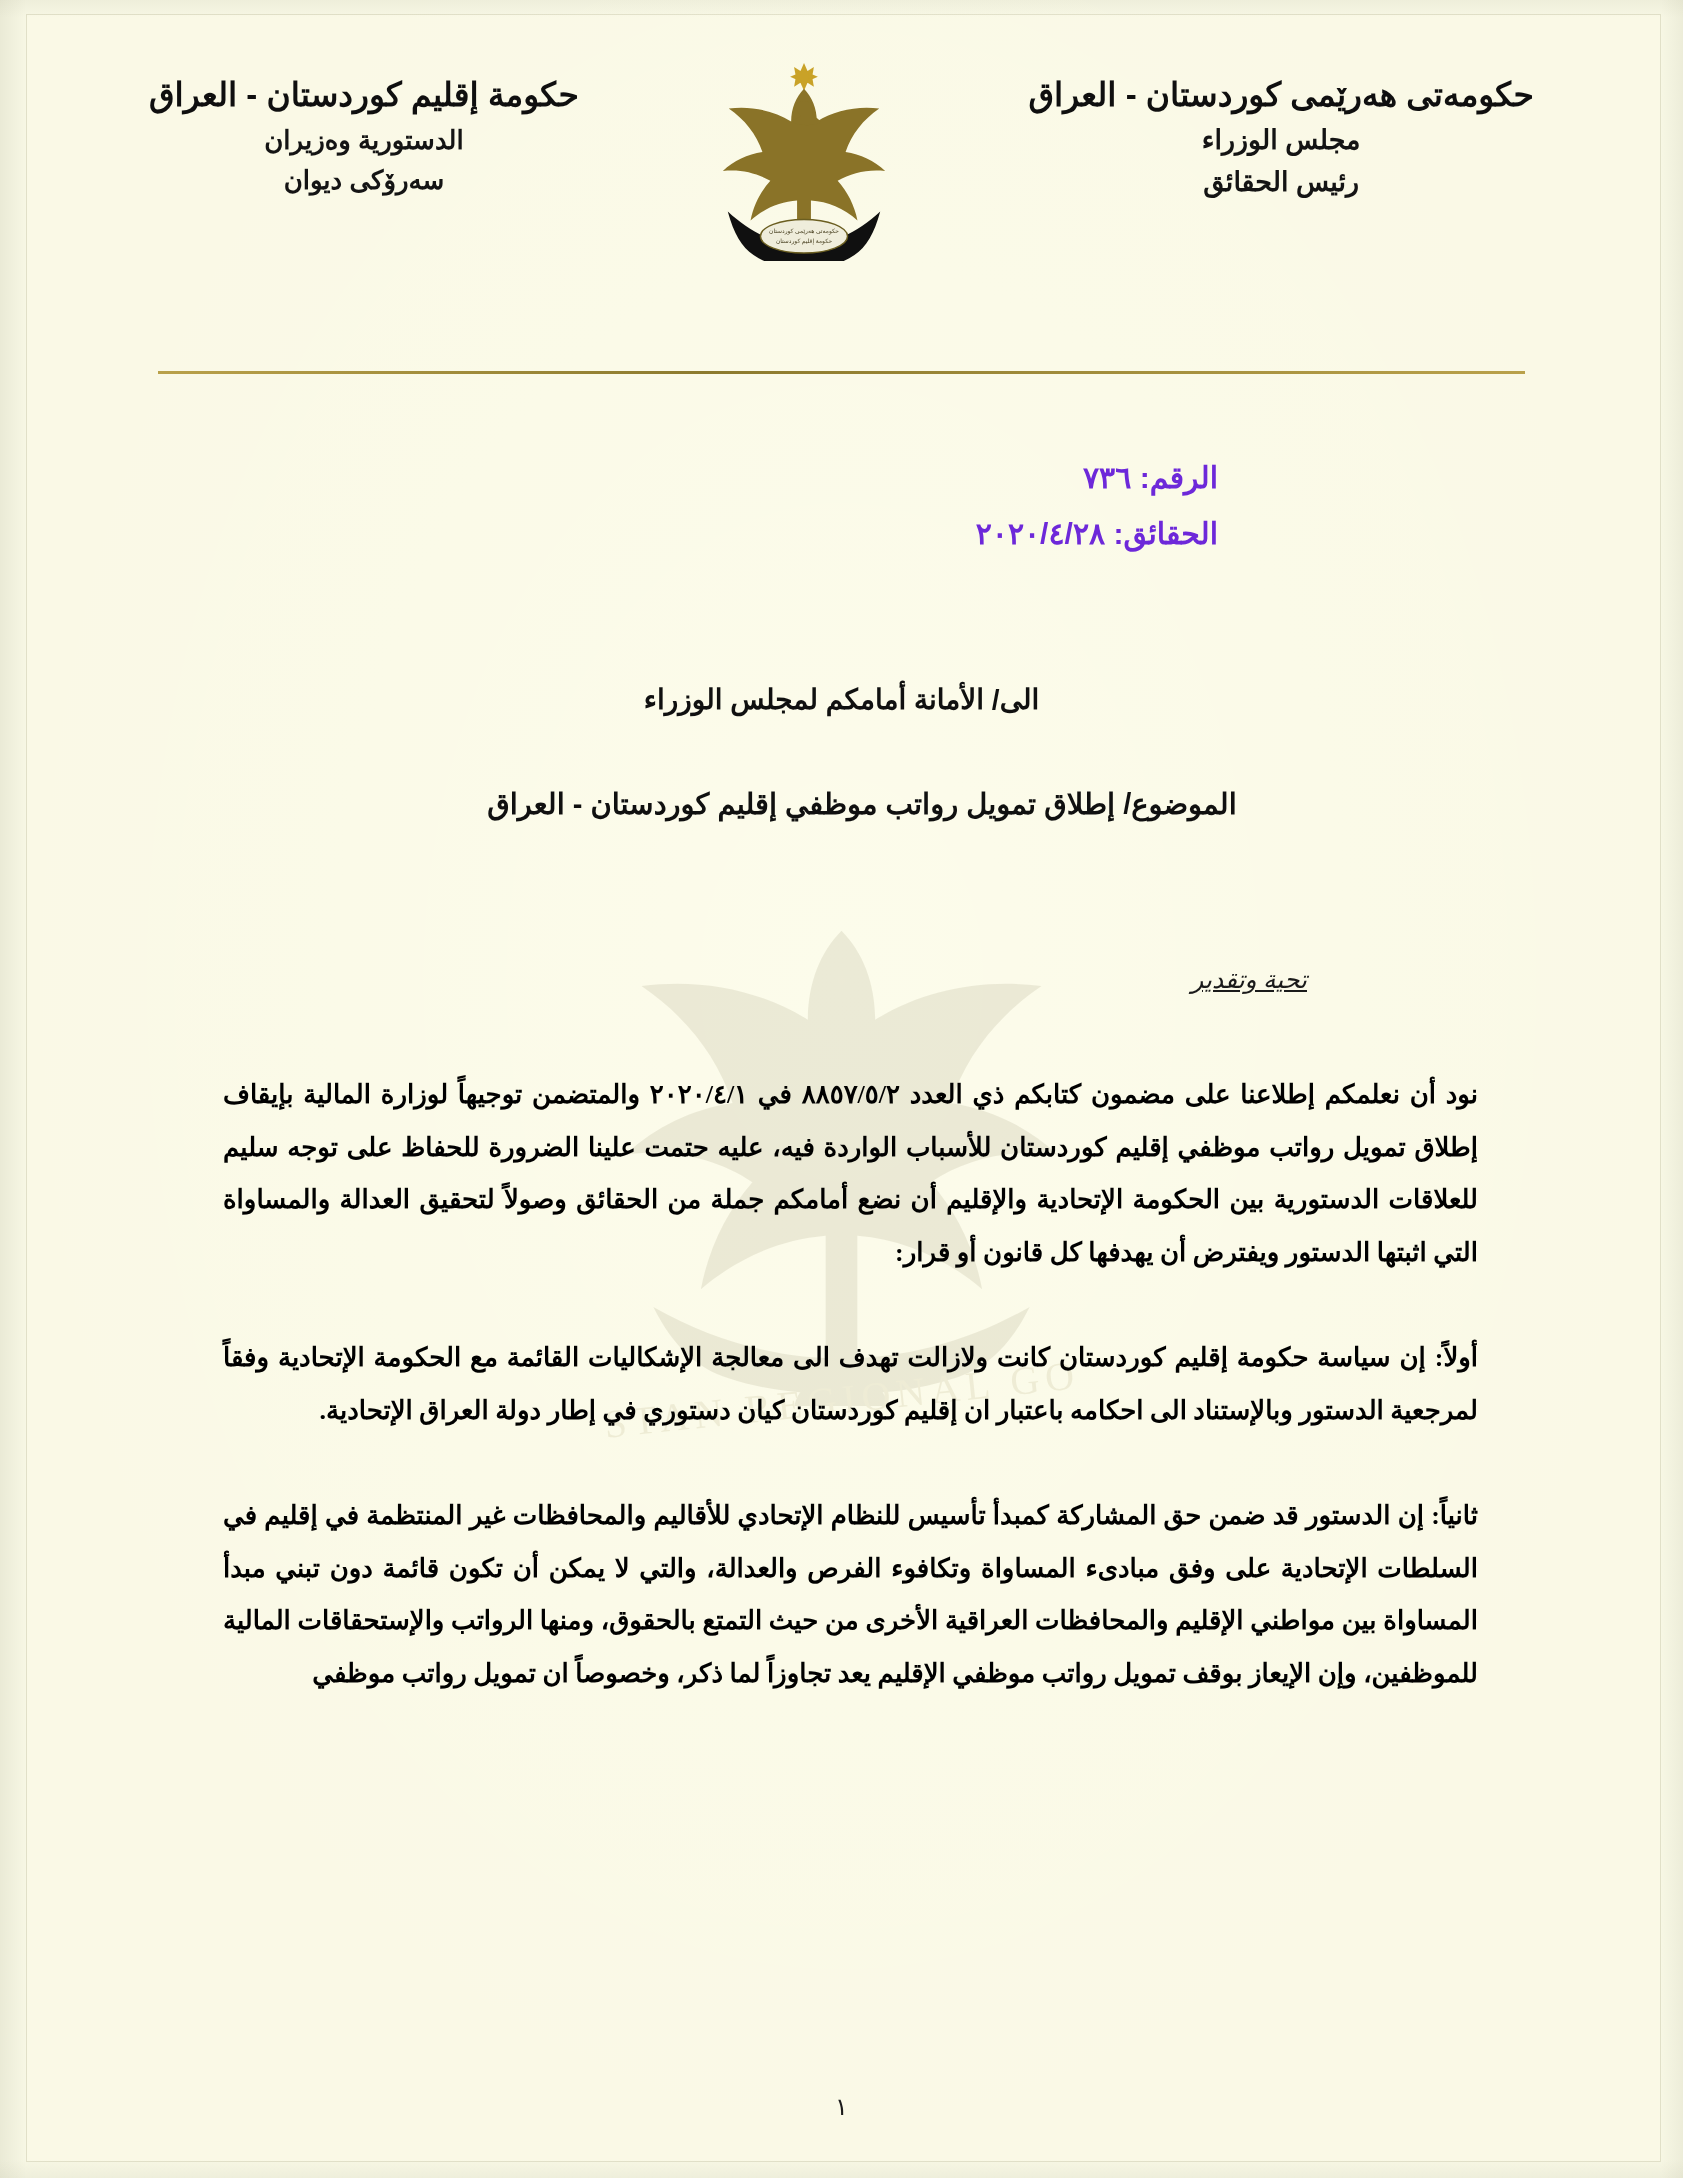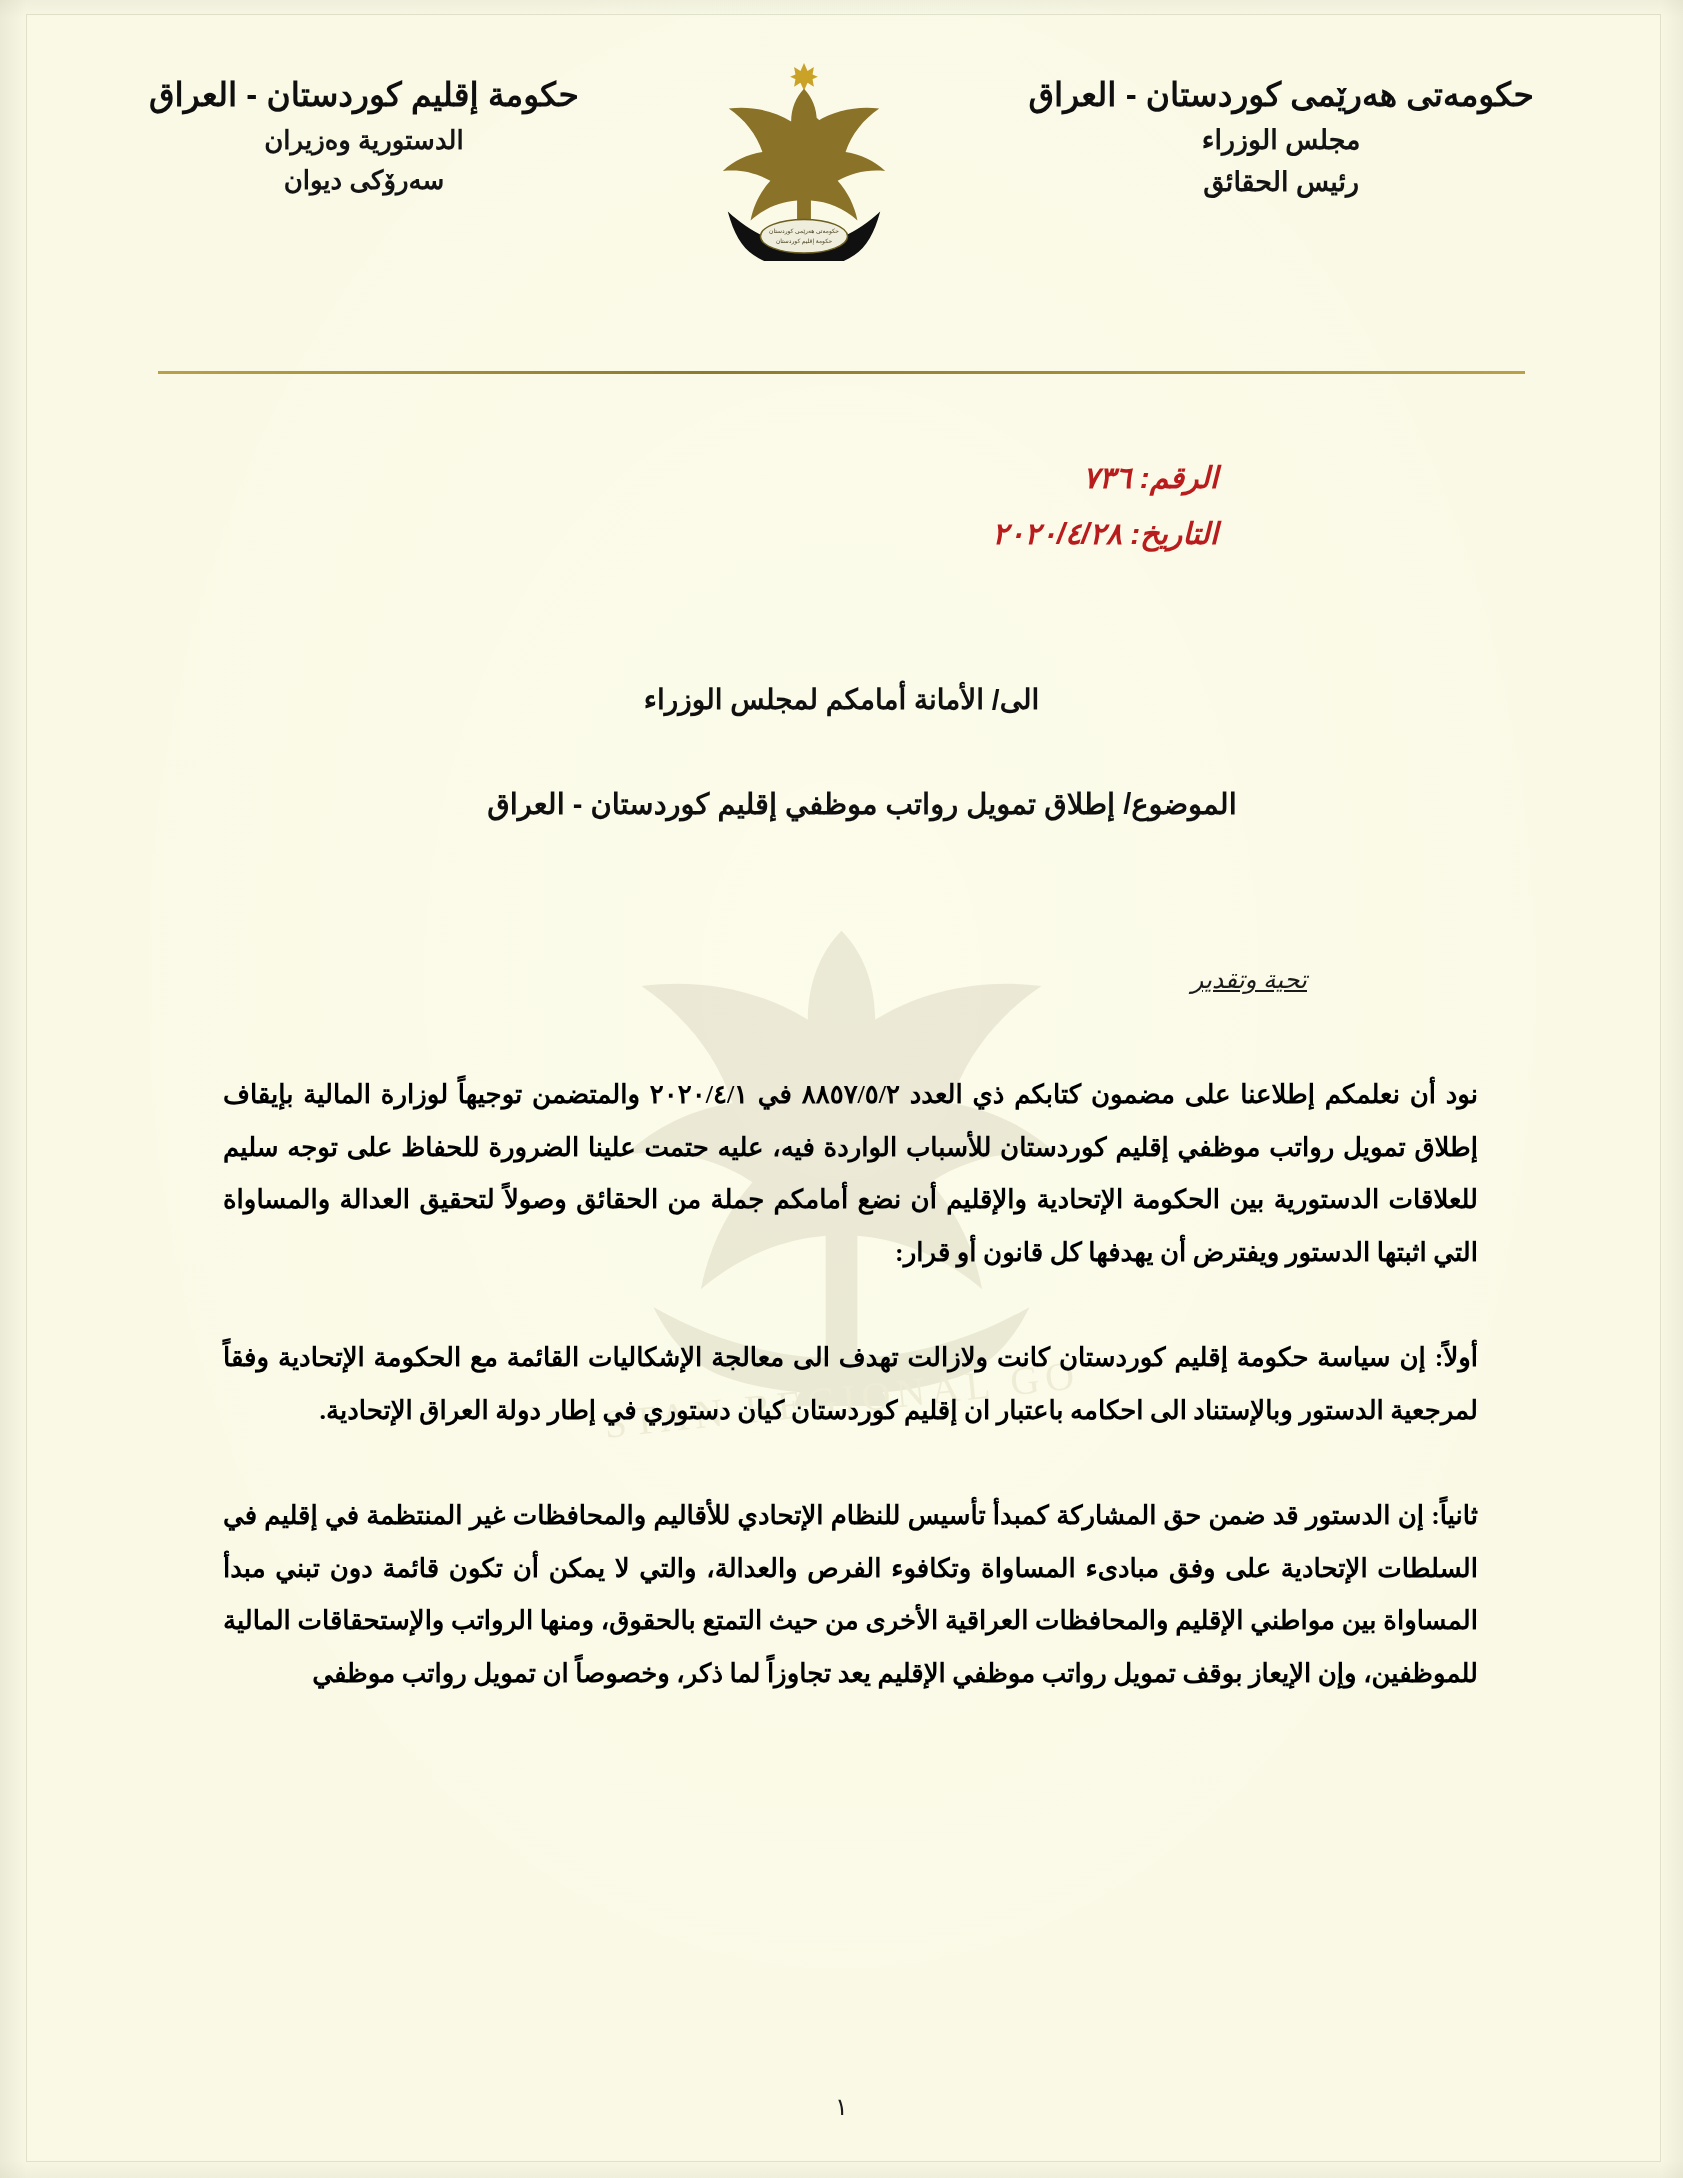--- a/index.html
+++ b/index.html
@@ -103,21 +103,21 @@
 
   
   .meta {
     position: absolute;
     top: 450px;
     right: 465px;
     text-align: right;
     direction: rtl;
     line-height: 1.85;
   }
-  .meta-row { font-size: 30px; font-weight: bold; color: #b91c1c; white-space: nowrap; font-style: italic; }
+  .meta-row { font-size: 30px; font-weight: bold; color: #6d28d9; white-space: nowrap; }
 
   
   .addressee {
     position: absolute;
     top: 683px;
     left: 0; right: 0;
     text-align: center;
     direction: rtl;
     font-size: 28px;
     font-weight: bold;
@@ -253,21 +253,21 @@
   </div>
 
   <div class="rule"></div>
 
   <div class="meta">
     <div class="meta-row">
       <span>الرقم:</span>
       <span>٧٣٦</span>
     </div>
     <div class="meta-row">
-      <span>التاريخ:</span>
+      <span>الحقائق:</span>
       <span>٢٠٢٠/٤/٢٨</span>
     </div>
   </div>
 
   <div class="addressee">الى/ الأمانة أمامكم لمجلس الوزراء</div>
   <div class="subject">الموضوع/ إطلاق تمويل رواتب موظفي إقليم کوردستان - العراق</div>
   <div class="greeting">تحية وتقدير</div>
 
   <div class="body">
     <p class="para">نود أن نعلمکم إطلاعنا على مضمون کتابکم ذي العدد ٨٨٥٧/٥/٢ في ٢٠٢٠/٤/١ والمتضمن توجيهاً لوزارة المالية بإيقاف إطلاق تمويل رواتب موظفي إقليم كوردستان للأسباب الواردة فيه، عليه حتمت علينا الضرورة للحفاظ على توجه سليم للعلاقات الدستورية بين الحكومة الإتحادية والإقليم أن نضع أمامكم جملة من الحقائق وصولاً لتحقيق العدالة والمساواة التي اثبتها الدستور ويفترض أن يهدفها كل قانون أو قرار:</p>

